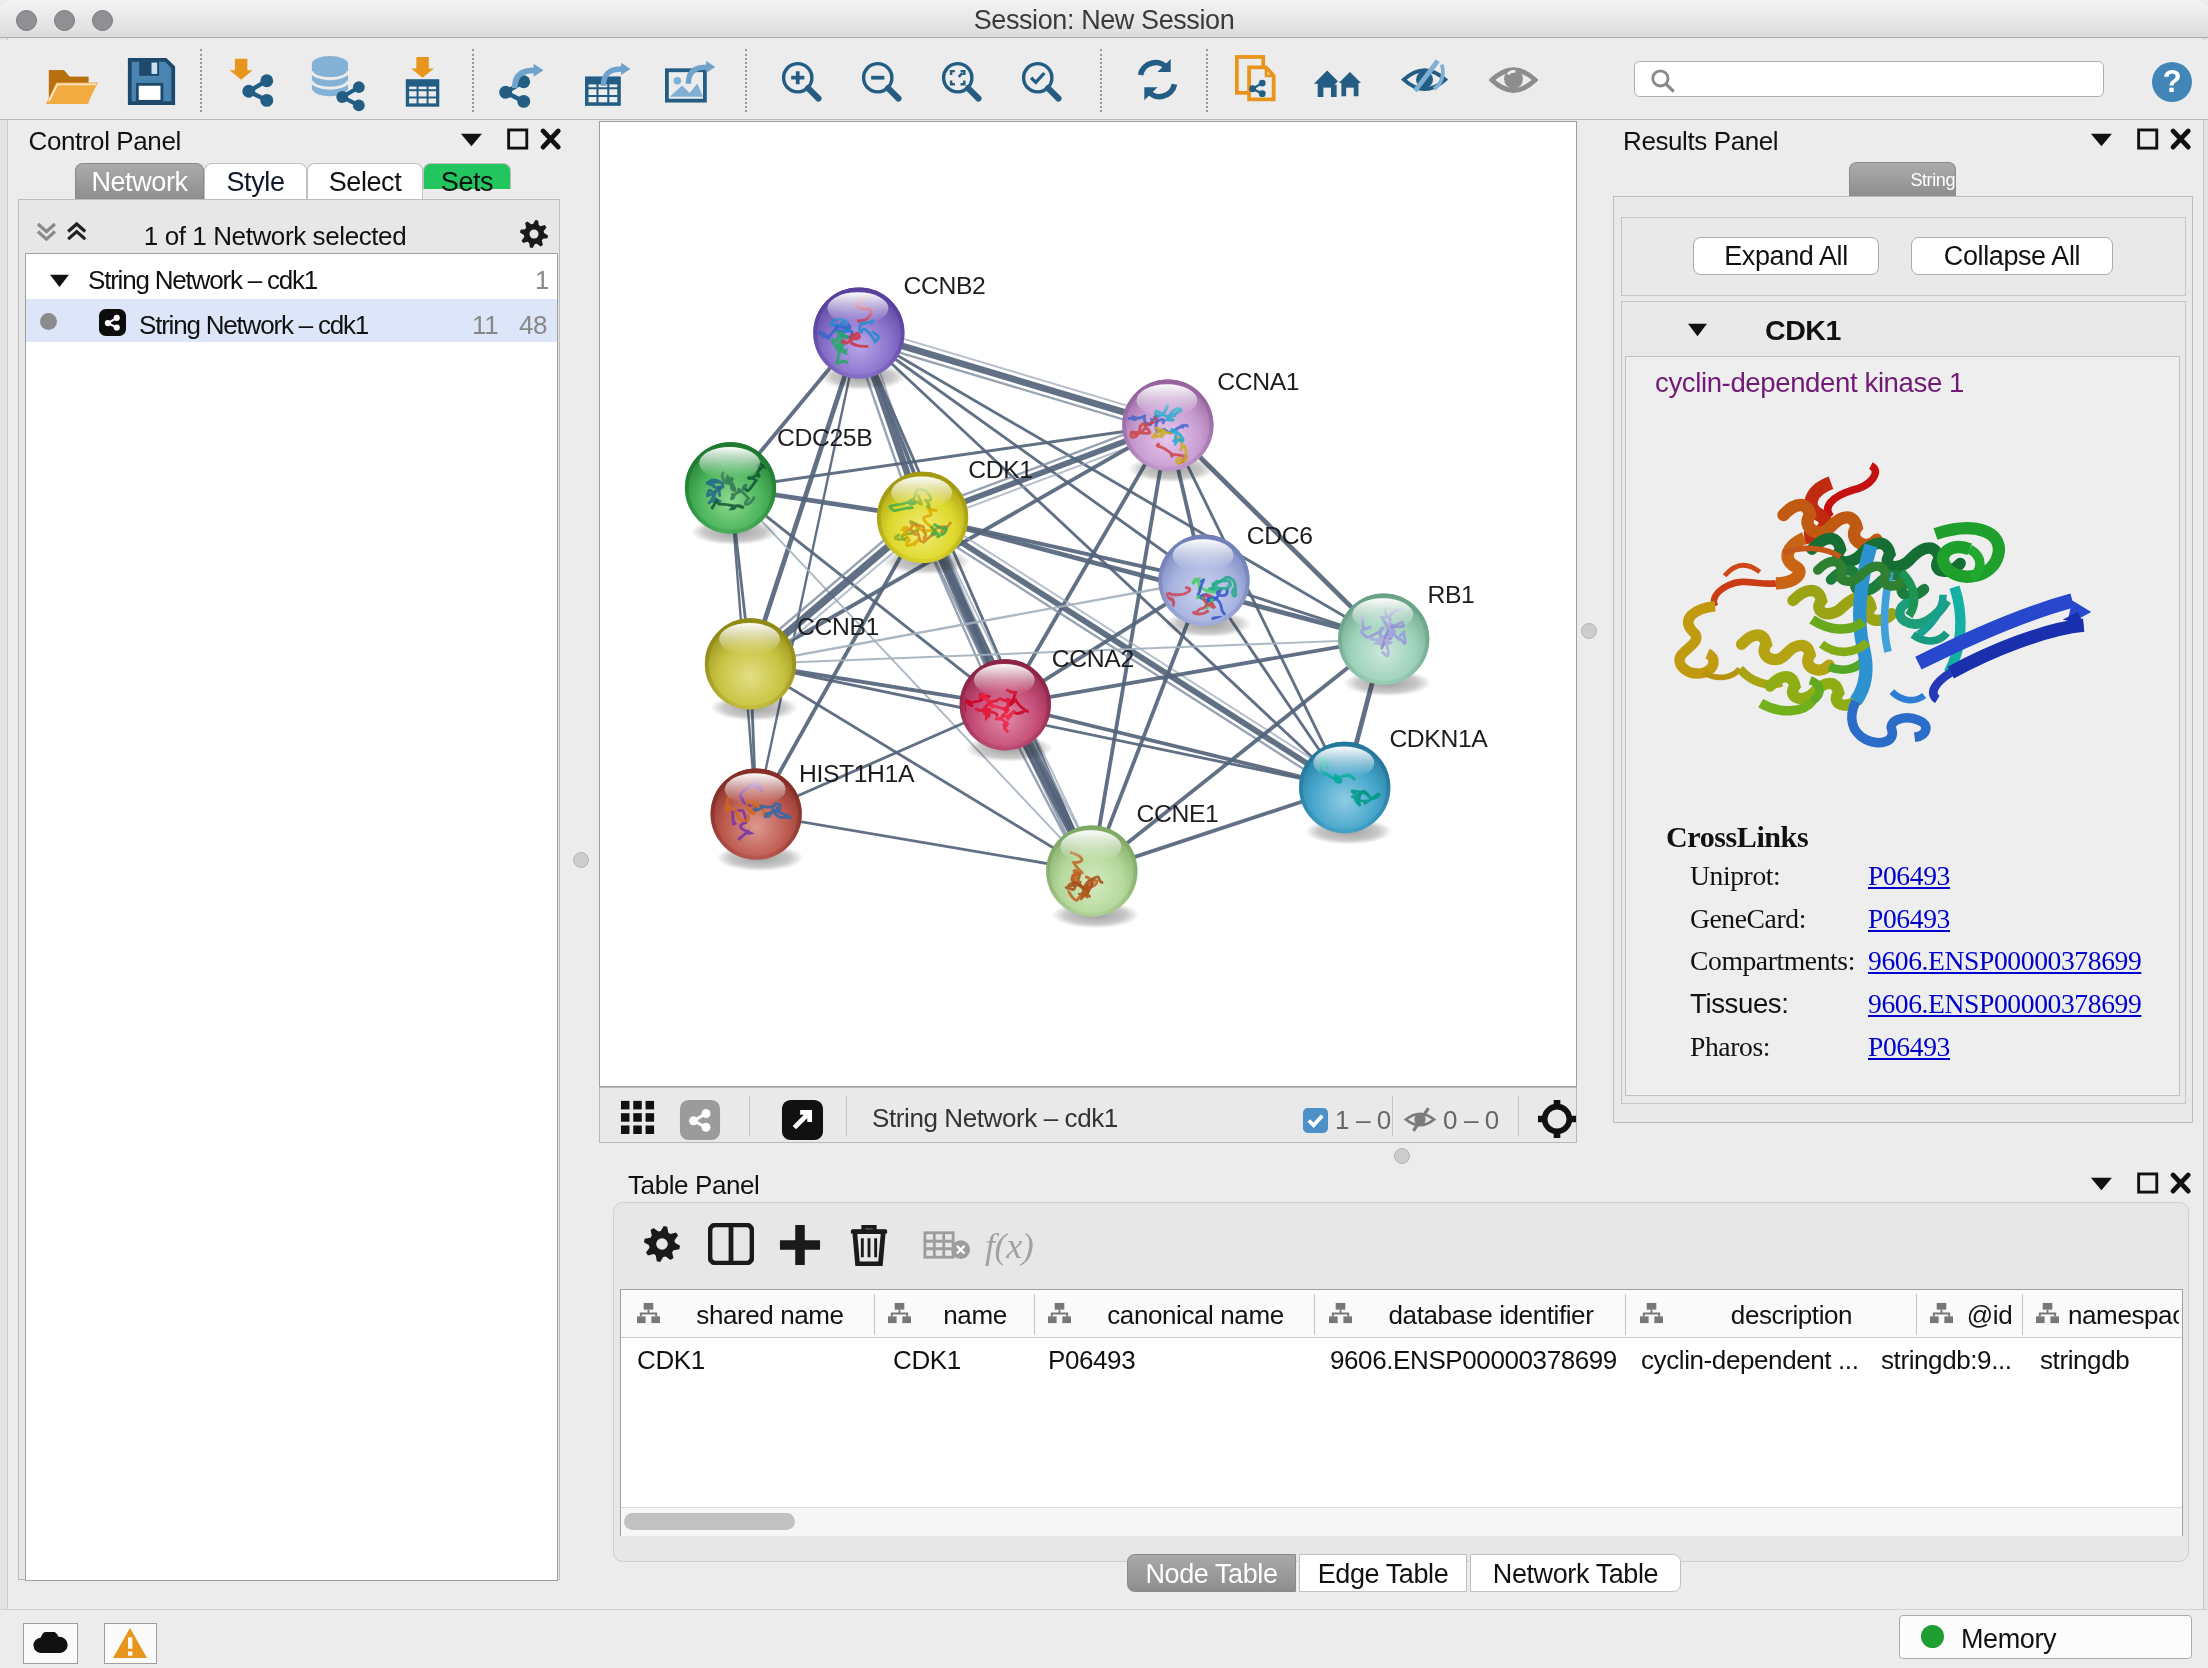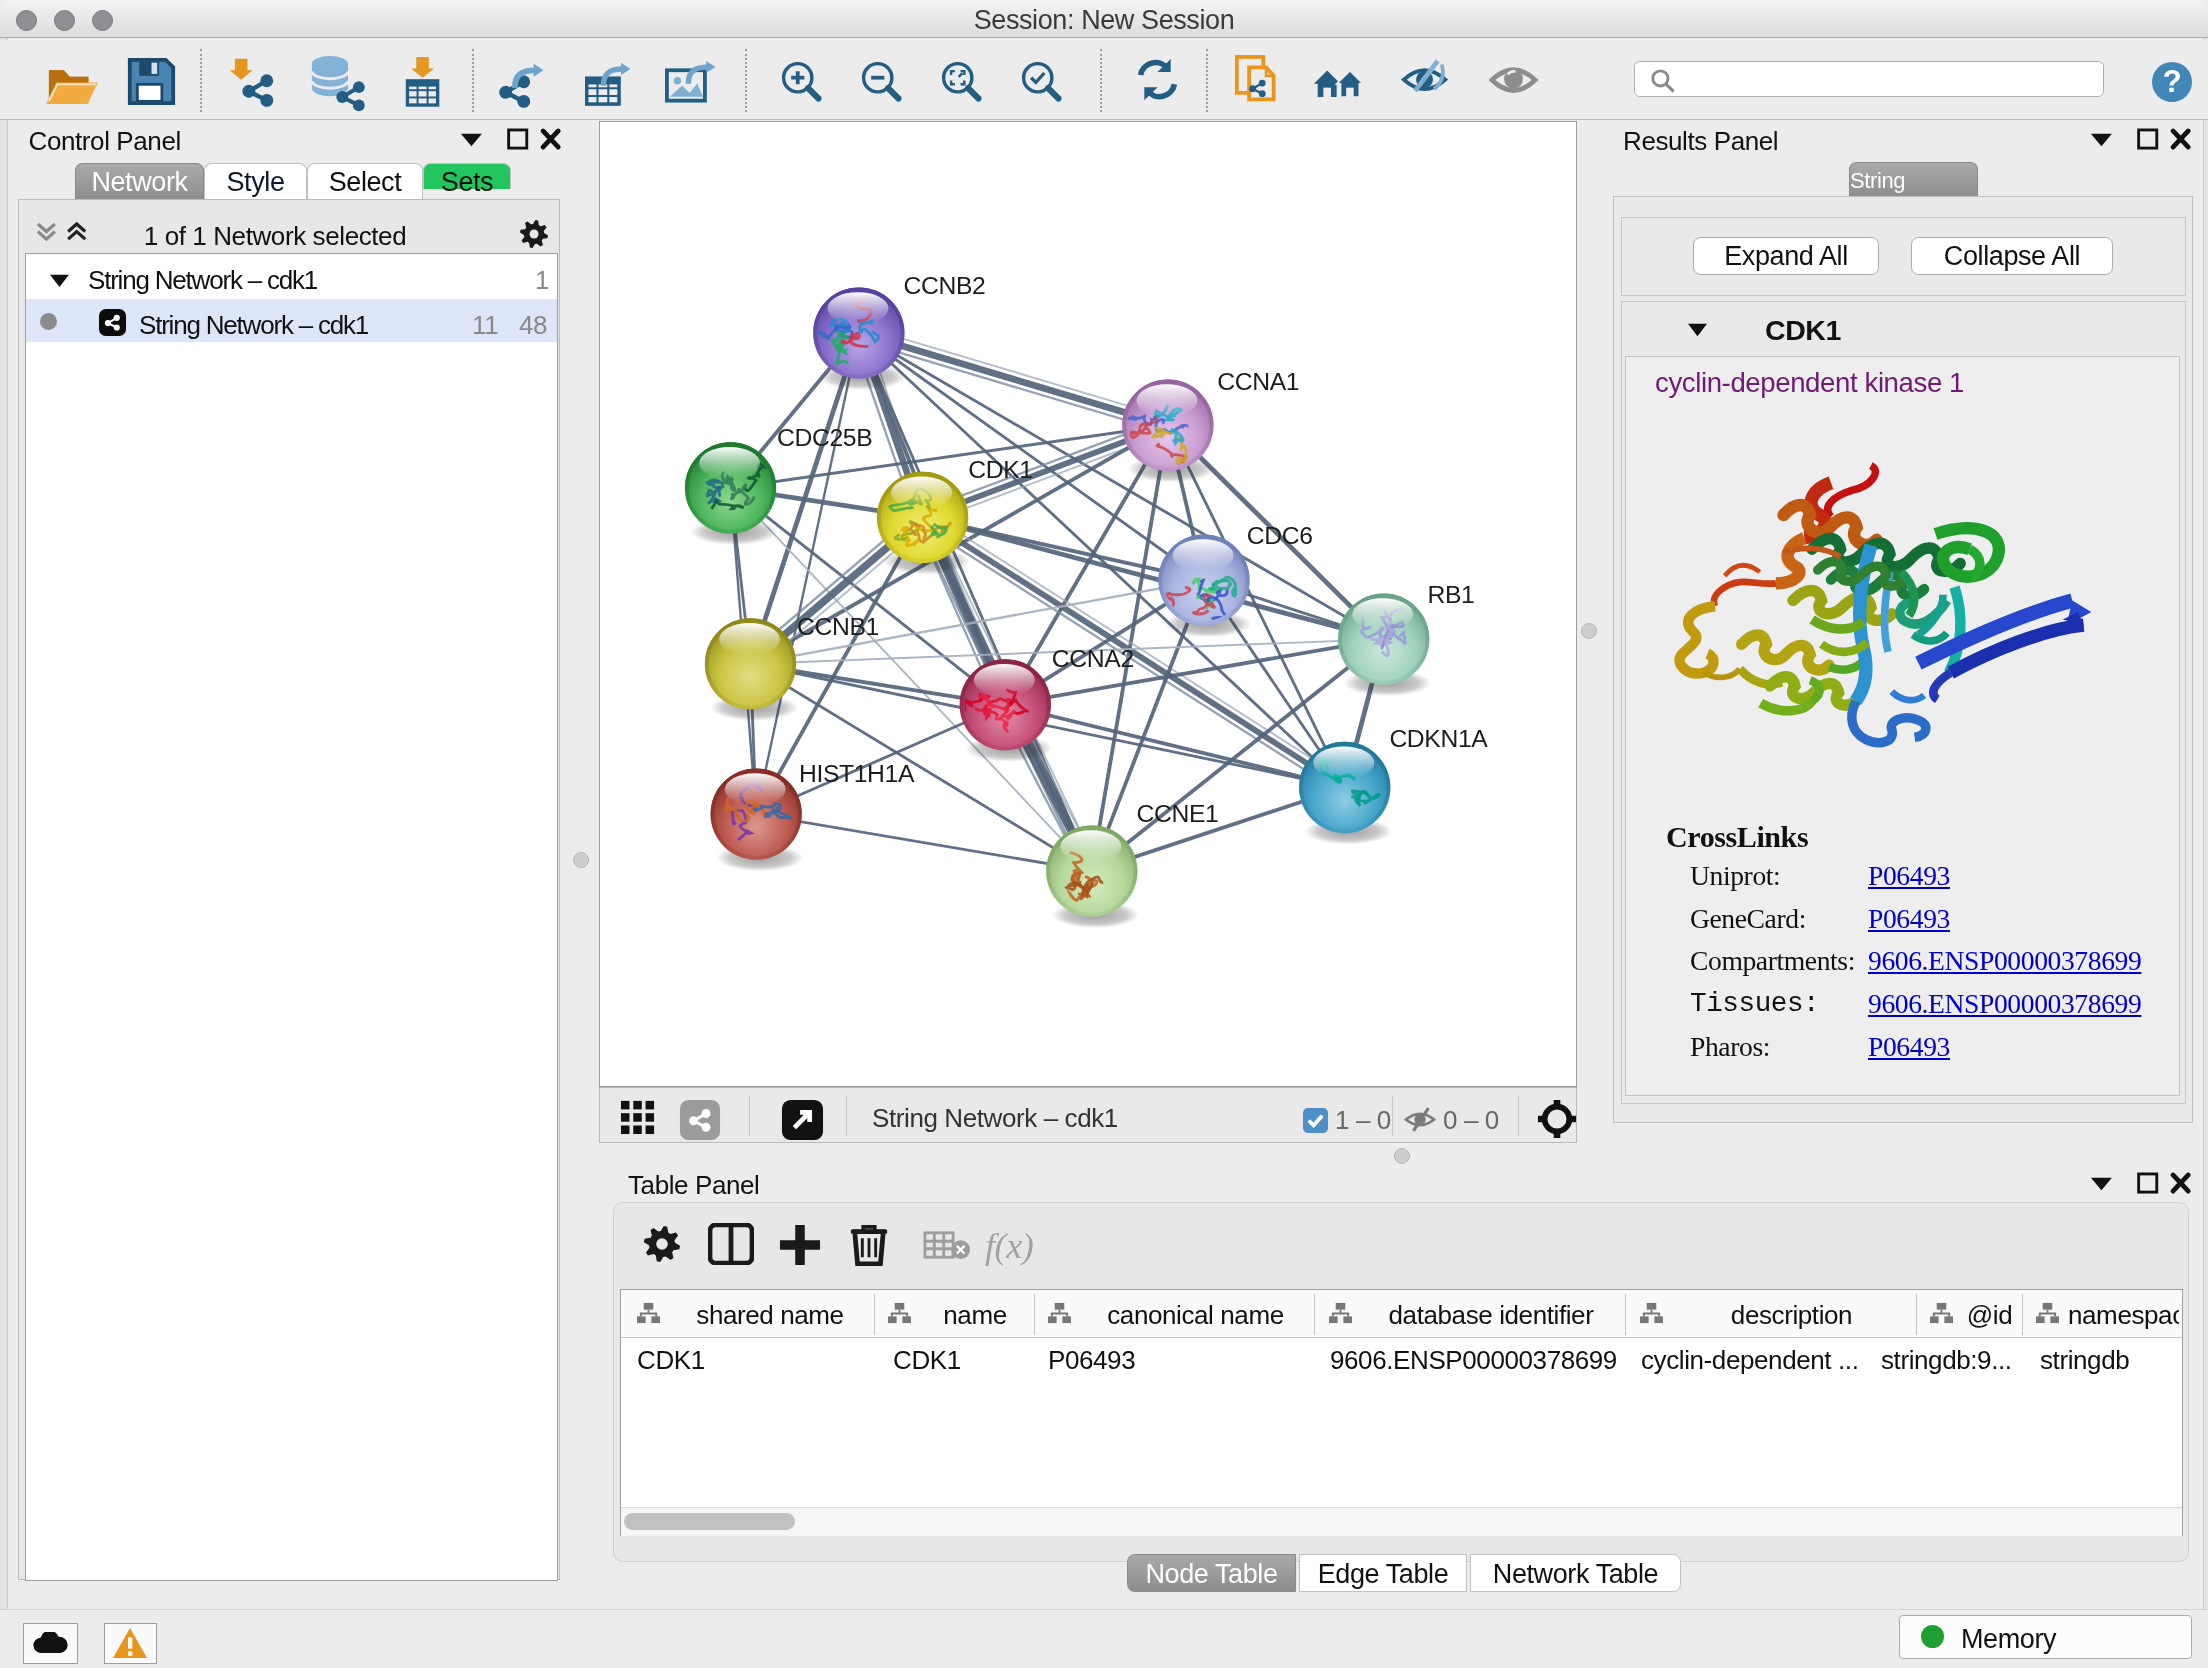--- a/index.html
+++ b/index.html
@@ -633,21 +633,21 @@
   </svg>
 <div class="abs" style="left:1394px;top:1148px;width:16px;height:16px;border-radius:50%;background:#cdcdcd;border:1px solid #b5b5b5"></div>
 <div class="abs" style="left:1581px;top:623px;width:16px;height:16px;border-radius:50%;background:#cdcdcd;border:1px solid #b5b5b5"></div>
 <div class="abs" style="left:573px;top:852px;width:16px;height:16px;border-radius:50%;background:#cdcdcd;border:1px solid #b5b5b5"></div>
 <div class="abs hdrtxt" style="left:1623px;top:126px">Results Panel</div>
 <svg style="position:absolute;left:2089px;top:127px" width="105" height="25" viewBox="0 0 110 26">
     <path d="M2 7 l22 0 l-11 13 Z" fill="#111"></path>
     <rect x="52" y="3" width="19" height="19" fill="none" stroke="#111" stroke-width="3"></rect>
     <path d="M88 4 l16 17 M104 4 l-16 17" stroke="#111" stroke-width="5" stroke-linecap="round"></path>
   </svg>
-<div class="abs" style="left:1849px;top:162px;width:129px;height:35px;background:linear-gradient(#ababab,#8d8d8d);border:1px solid #8a8a8a;border-bottom:none;border-radius:7.6px 7.6px 0 0;color:#fff;font-size:22px;text-align:left;line-height:35px">String</div>
+<div class="abs" style="left:1849px;top:162px;width:107px;height:35px;background:linear-gradient(#ababab,#8d8d8d);border:1px solid #8a8a8a;border-bottom:none;border-radius:7.6px 7.6px 0 0;color:#fff;font-size:18px;text-align:right;line-height:35px">String</div>
 <div class="abs" style="left:1613px;top:196px;width:580px;height:927px;background:#e9e9e9;border:1px solid #bdbdbd"></div>
 <div class="abs" style="left:1621px;top:217px;width:565px;height:79px;border:1px solid #c6c6c6"></div>
 <div class="abs" style="left:1693px;top:237px;width:186px;height:38px;background:#fff;border:1px solid #a9a9a9;border-radius:7.6px;font-size:27px;color:#111;text-align:center;line-height:36px">Expand All</div>
 <div class="abs" style="left:1911px;top:237px;width:202px;height:38px;background:#fff;border:1px solid #a9a9a9;border-radius:7.6px;font-size:27px;color:#111;text-align:center;line-height:36px">Collapse All</div>
 <div class="abs" style="left:1621px;top:301px;width:565px;height:803px;border:1px solid #c6c6c6"></div>
 <svg class="abs" style="left:1685px;top:320px" width="25" height="19" viewBox="0 0 26 20">
     <path d="M3 4 h20 l-10 13 Z" fill="#111"></path>
   </svg>
 <div class="abs" style="left:1765px;top:314px;font-size:28.5px;font-weight:bold;color:#111">CDK1</div>
 <div class="abs" style="left:1625px;top:356px;width:555px;height:740px;background:#eeeeee;border:1px solid #c2c2c2"></div>
@@ -691,21 +691,21 @@
 <path d="M120 100 C 140 92, 164 94, 180 104" fill="none" stroke="#c4581a" stroke-width="6"></path>
 <path d="M262 186 C 276 176, 288 160, 288 144" fill="none" stroke="#18a090" stroke-width="8"></path>
 </svg>
 <div class="abs" style="left:1666px;top:820px;font-family:Liberation Serif, serif;font-size:30px;font-weight:bold;color:#111">CrossLinks</div>
 <div class="abs" style="left:1690px;top:860px;font-family:'Liberation Serif', serif;font-size:27.6px;color:#111">Uniprot:</div>
 <div class="abs" style="left:1868px;top:860px;font-family:'Liberation Serif', serif;font-size:27.6px;color:#0000cc;text-decoration:underline">P06493</div>
 <div class="abs" style="left:1690px;top:903px;font-family:'Liberation Serif', serif;font-size:27.6px;color:#111">GeneCard:</div>
 <div class="abs" style="left:1868px;top:903px;font-family:'Liberation Serif', serif;font-size:27.6px;color:#0000cc;text-decoration:underline">P06493</div>
 <div class="abs" style="left:1690px;top:945px;font-family:'Liberation Serif', serif;font-size:27.6px;color:#111">Compartments:</div>
 <div class="abs" style="left:1868px;top:945px;font-family:'Liberation Serif', serif;font-size:27.6px;color:#0000cc;text-decoration:underline">9606.ENSP00000378699</div>
-<div class="abs" style="left:1690px;top:988px;font-family:Liberation Mono, monospace;font-size:27.6px;color:#111">Tissues:</div>
+<div class="abs" style="left:1690px;top:988px;font-family:Liberation Sans, sans-serif;font-size:27.6px;color:#111">Tissues:</div>
 <div class="abs" style="left:1868px;top:988px;font-family:'Liberation Serif', serif;font-size:27.6px;color:#0000cc;text-decoration:underline">9606.ENSP00000378699</div>
 <div class="abs" style="left:1690px;top:1031px;font-family:'Liberation Serif', serif;font-size:27.6px;color:#111">Pharos:</div>
 <div class="abs" style="left:1868px;top:1031px;font-family:'Liberation Serif', serif;font-size:27.6px;color:#0000cc;text-decoration:underline">P06493</div>
 <div class="abs hdrtxt" style="left:628px;top:1170px">Table Panel</div>
 <svg style="position:absolute;left:2089px;top:1171px" width="105" height="25" viewBox="0 0 110 26">
     <path d="M2 7 l22 0 l-11 13 Z" fill="#111"></path>
     <rect x="52" y="3" width="19" height="19" fill="none" stroke="#111" stroke-width="3"></rect>
     <path d="M88 4 l16 17 M104 4 l-16 17" stroke="#111" stroke-width="5" stroke-linecap="round"></path>
   </svg>
 <div class="abs" style="left:613px;top:1202px;width:1576px;height:360px;background:#e7e7e7;border:1px solid #cfcfcf;border-radius:9.5px"></div>

